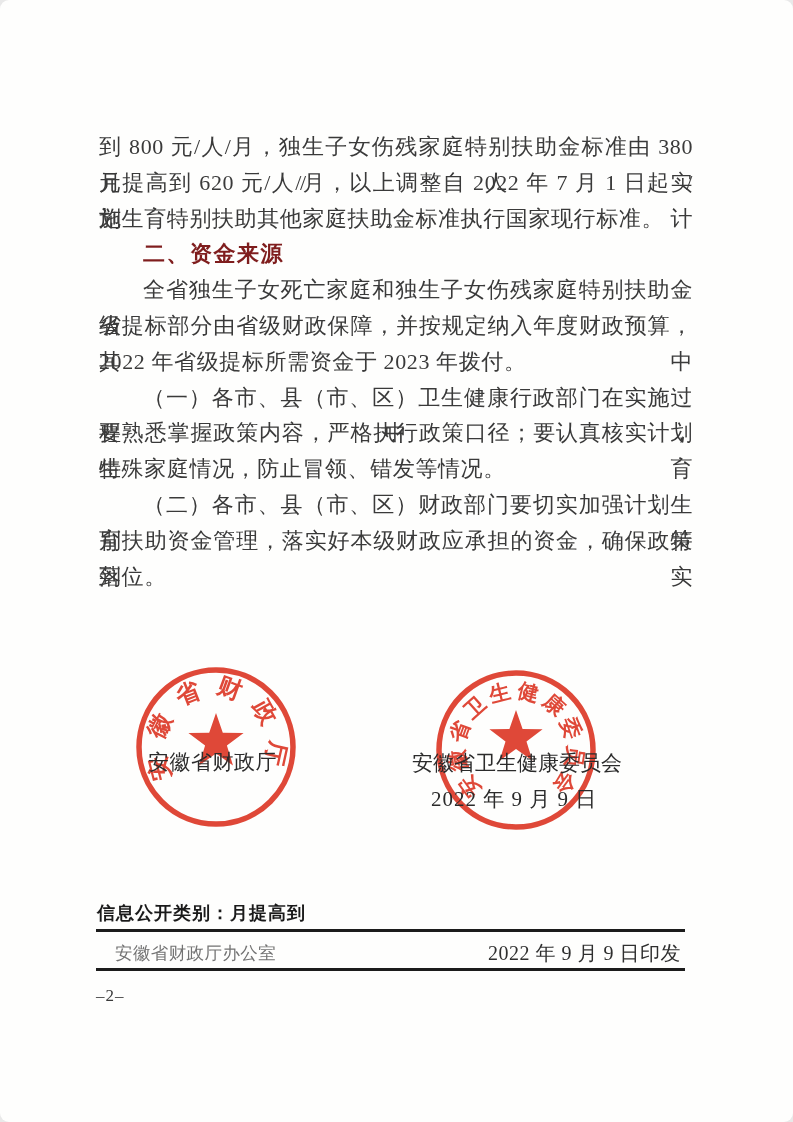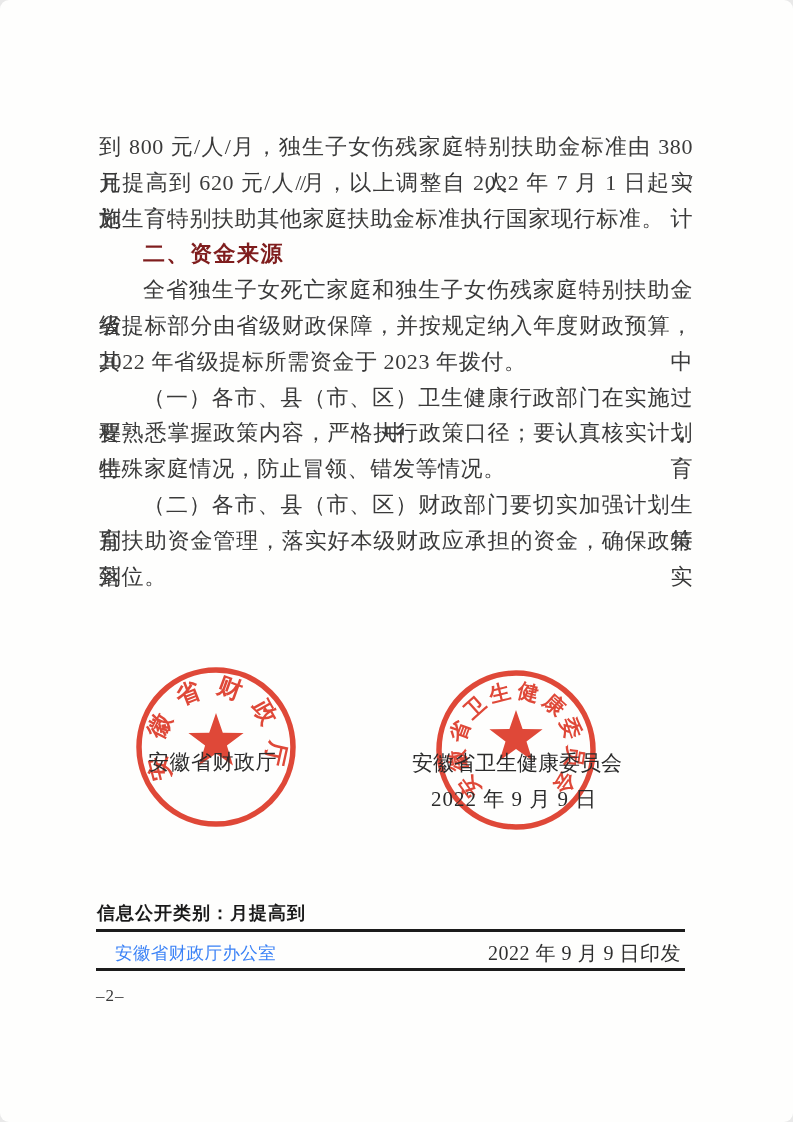--- a/index.html
+++ b/index.html
@@ -41,21 +41,21 @@
     position:absolute; left:97px; top:901px;
     font-family:"Liberation Sans","DejaVu Sans",sans-serif;
     font-weight:bold; font-size:18px; line-height:24px;
     color:#1a1a1a; letter-spacing:1px; white-space:nowrap;
   }
   .rule { position:absolute; left:96px; width:589px; height:2.5px; background:#1c1c1c; }
   .rule-top { top:929px; }
   .rule-bottom { top:968px; }
   .office {
     position:absolute; left:115px; top:940px; font-size:17.5px; line-height:26px;
-    color:#3b82f6; letter-spacing:0.4px; white-space:nowrap;
+    color:#737373; letter-spacing:0.4px; white-space:nowrap;
   }
   .print-date {
     position:absolute; right:112px; top:940px; font-size:20px; line-height:26px;
     color:#2f2f2f; letter-spacing:0.5px; white-space:nowrap;
   }
   .page-num {
     position:absolute; left:96px; top:985px; font-size:17px; line-height:22px;
     color:#3a3a3a; letter-spacing:1px;
   }
 </style>

